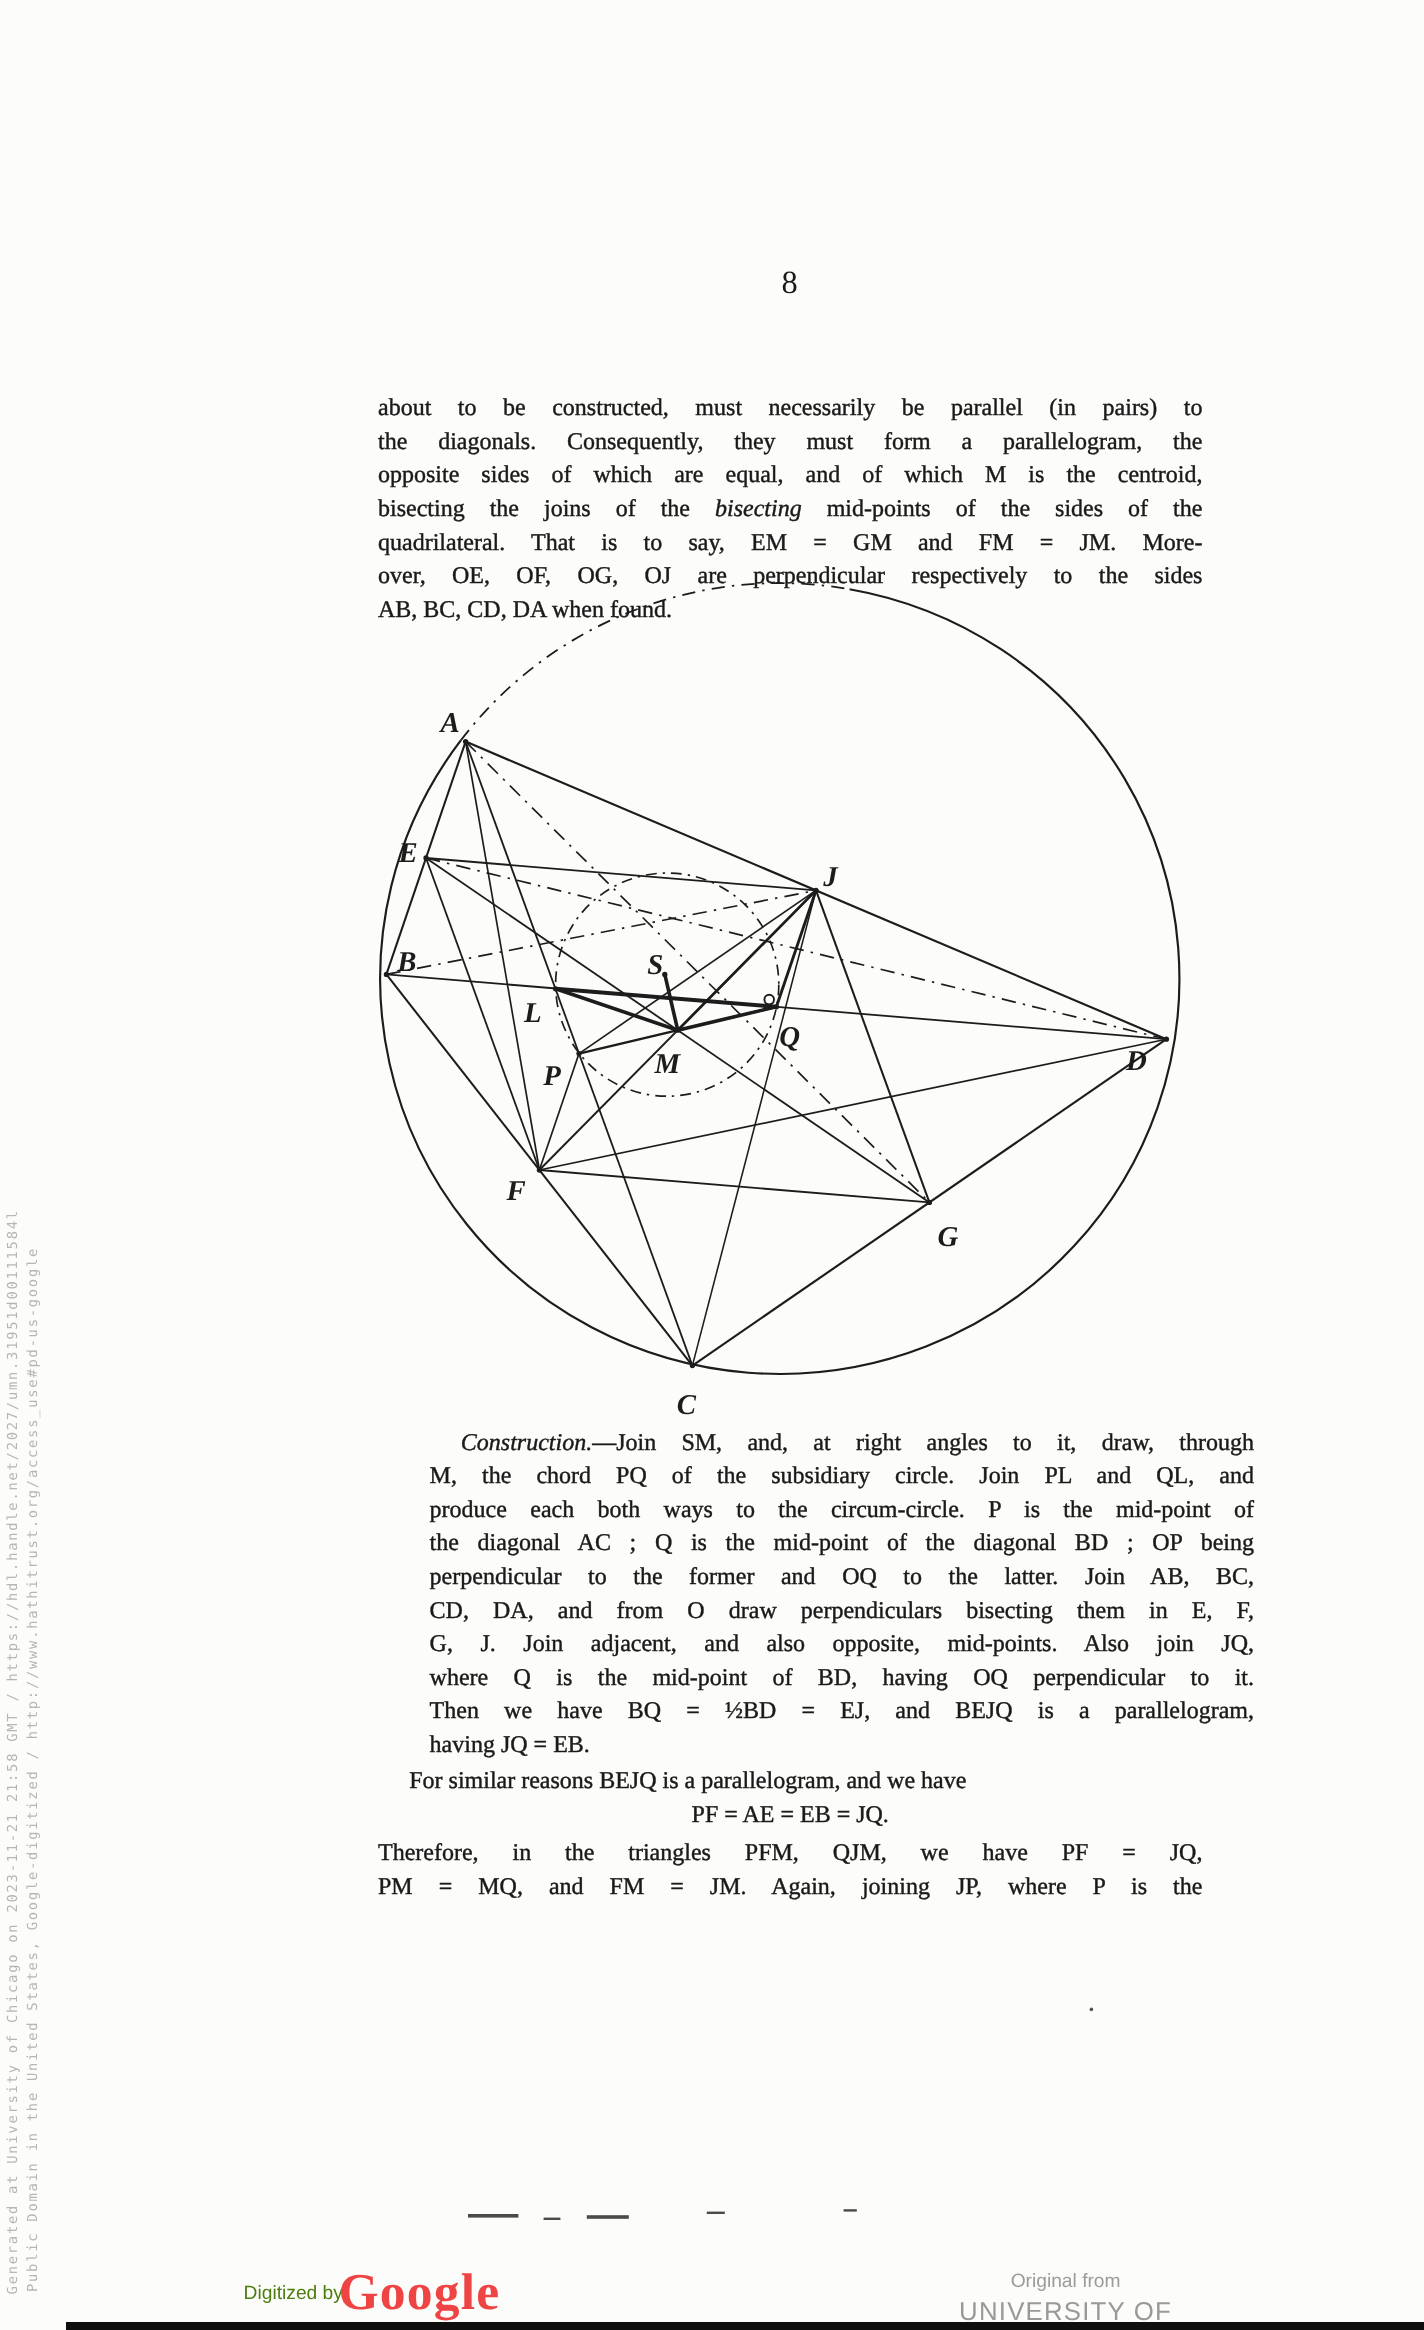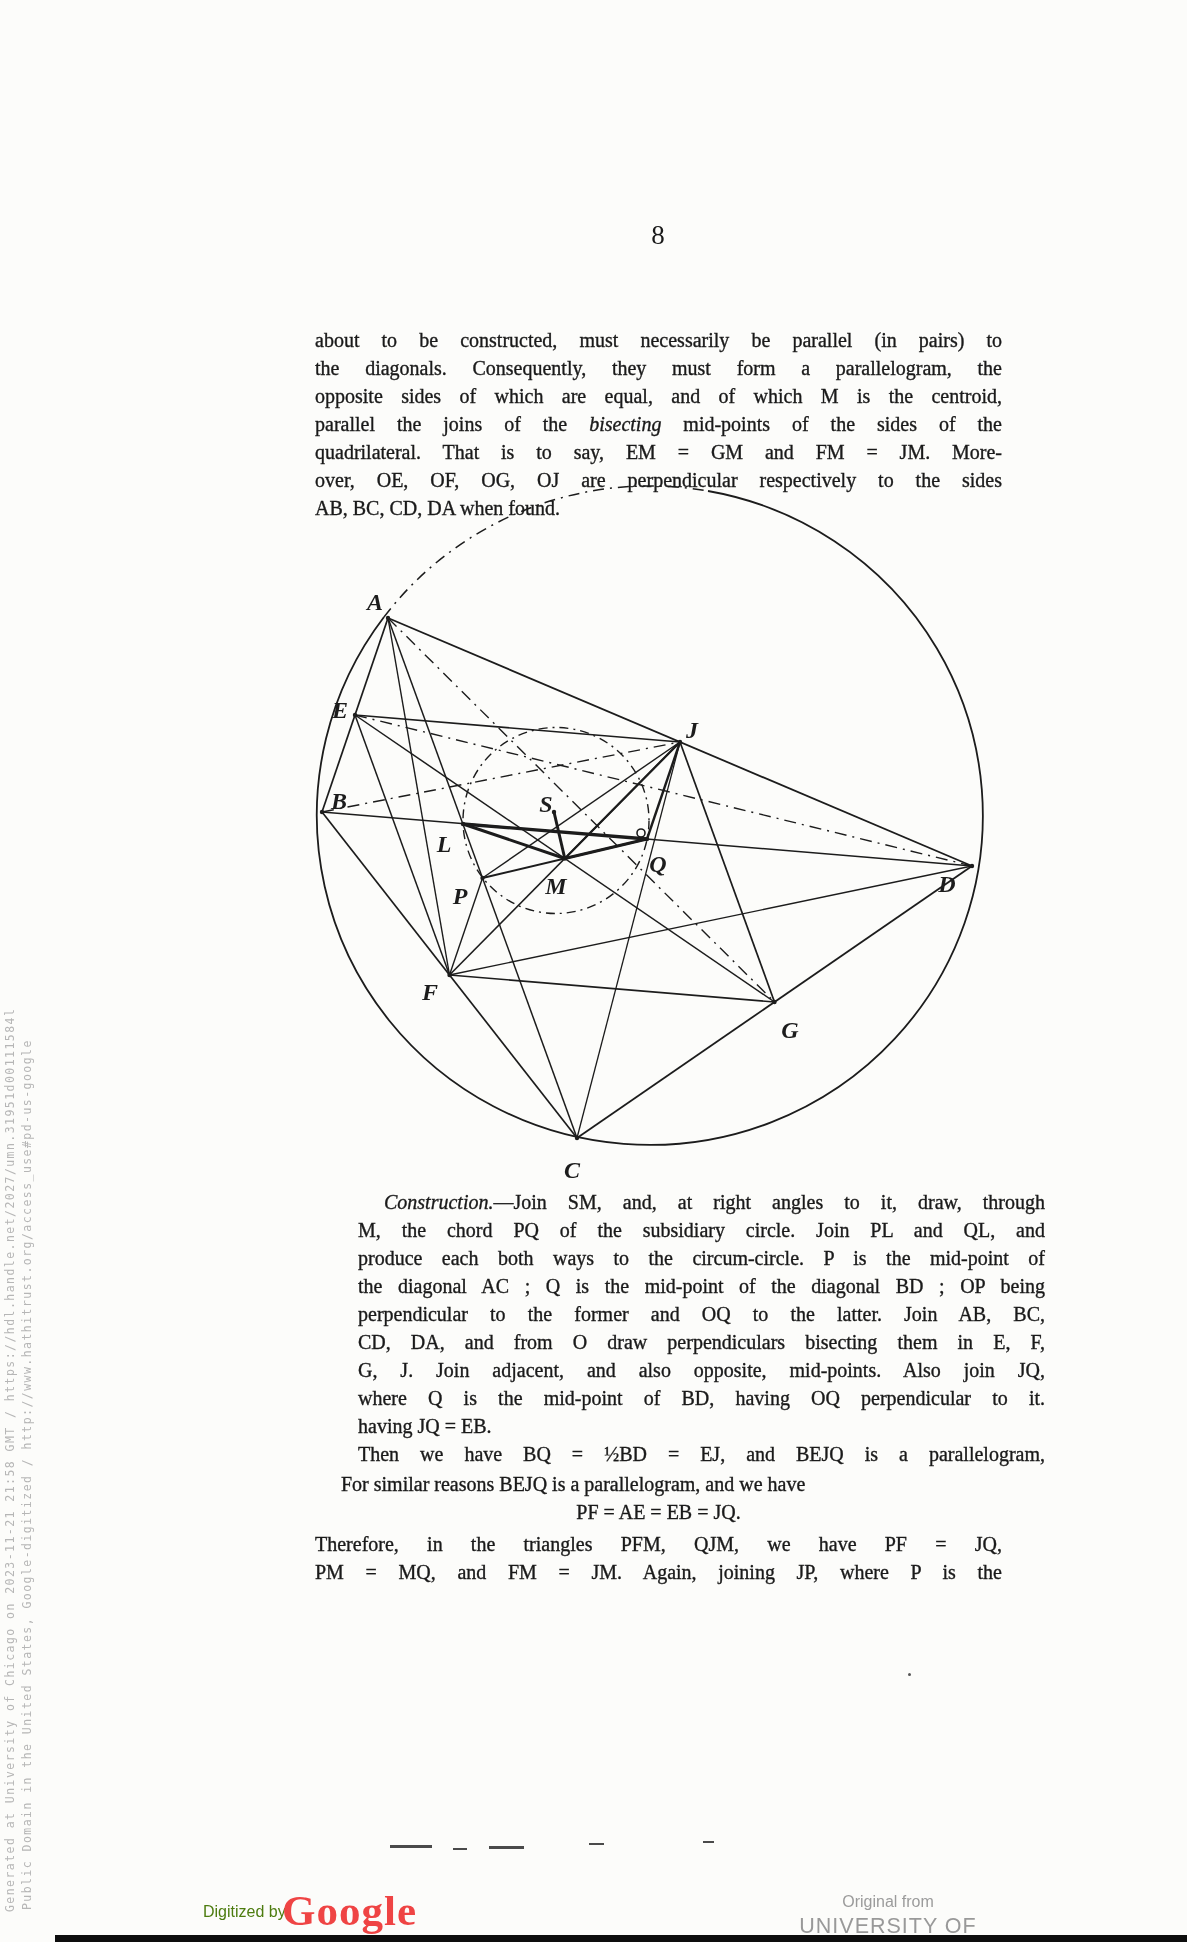--- a/index.html
+++ b/index.html
@@ -35,36 +35,36 @@
 
 <div class="page">
 
   <div class="pageno">8</div>
 
   <div id="paras">
       <div class="para" style="top: 278px; margin-top: 48px;">
         <div class="tline"><span>about to be constructed, must necessarily be parallel (in pairs) to</span></div>
         <div class="tline"><span>the diagonals.  Consequently, they must form a parallelogram, the</span></div>
         <div class="tline"><span>opposite sides of which are equal, and of which M is the centroid,</span></div>
-        <div class="tline"><span>parallel the joins of the </span><em>bisecting</em><span> mid-points of the sides of the</span></div>
+        <div class="tline"><span>bisecting the joins of the </span><em>bisecting</em><span> mid-points of the sides of the</span></div>
         <div class="tline"><span>quadrilateral.  That is to say, EM = GM and FM = JM.  More-</span></div>
         <div class="tline"><span>over, OE, OF, OG, OJ are perpendicular respectively to the sides</span></div>
         <div class="tline end"><span>AB, BC, CD, DA when found.</span></div>
       </div>
       <div class="para" style="top: 1188px; margin-left: 43px;">
         <div class="tline in"><em>Construction.</em><span>—Join SM, and, at right angles to it, draw, through</span></div>
         <div class="tline"><span>M, the chord PQ of the subsidiary circle.  Join PL and QL, and</span></div>
         <div class="tline"><span>produce each both ways to the circum-circle.  P is the mid-point of</span></div>
         <div class="tline"><span>the diagonal AC ; Q is the mid-point of the diagonal BD ; OP being</span></div>
         <div class="tline"><span>perpendicular to the former and OQ to the latter.  Join AB, BC,</span></div>
         <div class="tline"><span>CD, DA, and from O draw perpendiculars bisecting them in E, F,</span></div>
         <div class="tline"><span>G, J.  Join adjacent, and also opposite, mid-points.  Also join JQ,</span></div>
         <div class="tline"><span>where Q is the mid-point of BD, having OQ perpendicular to it.</span></div>
+        <div class="tline"><span>Then we have BQ = ½BD = EJ, and BEJQ is a parallelogram,</span></div>
         <div class="tline end"><span>having JQ = EB.</span></div>
-        <div class="tline"><span>Then we have BQ = ½BD = EJ, and BEJQ is a parallelogram,</span></div>
       </div>
       <div class="para" style="top: 1470px;">
         <div class="tline in end"><span>For similar reasons BEJQ is a parallelogram, and we have</span></div>
         <div class="tline ctr"><span>PF = AE = EB = JQ.</span></div>
       </div>
       <div class="para" style="top: 1530px;">
         <div class="tline"><span>Therefore, in the triangles PFM, QJM, we have PF = JQ,</span></div>
         <div class="tline"><span>PM = MQ, and FM = JM.  Again, joining JP, where P is the</span></div>
       </div>
     </div>

